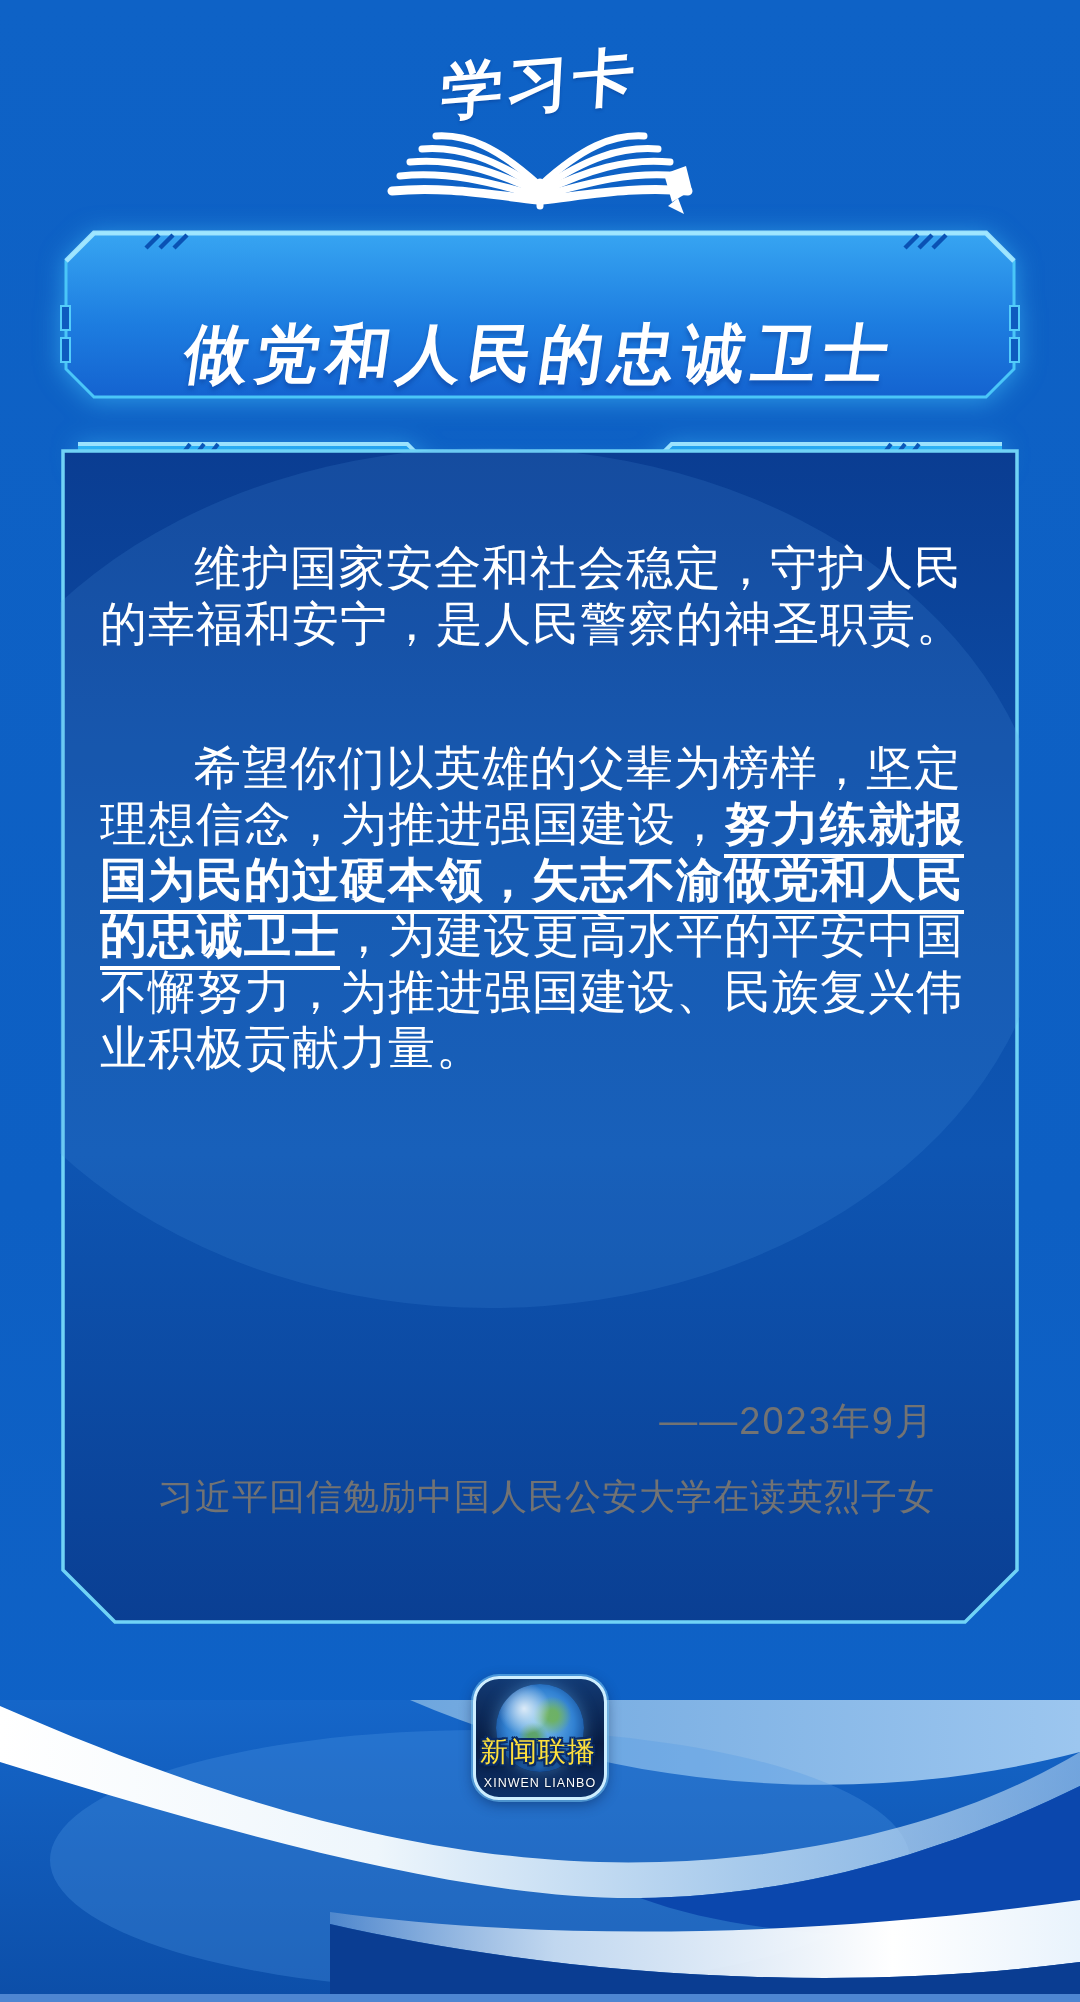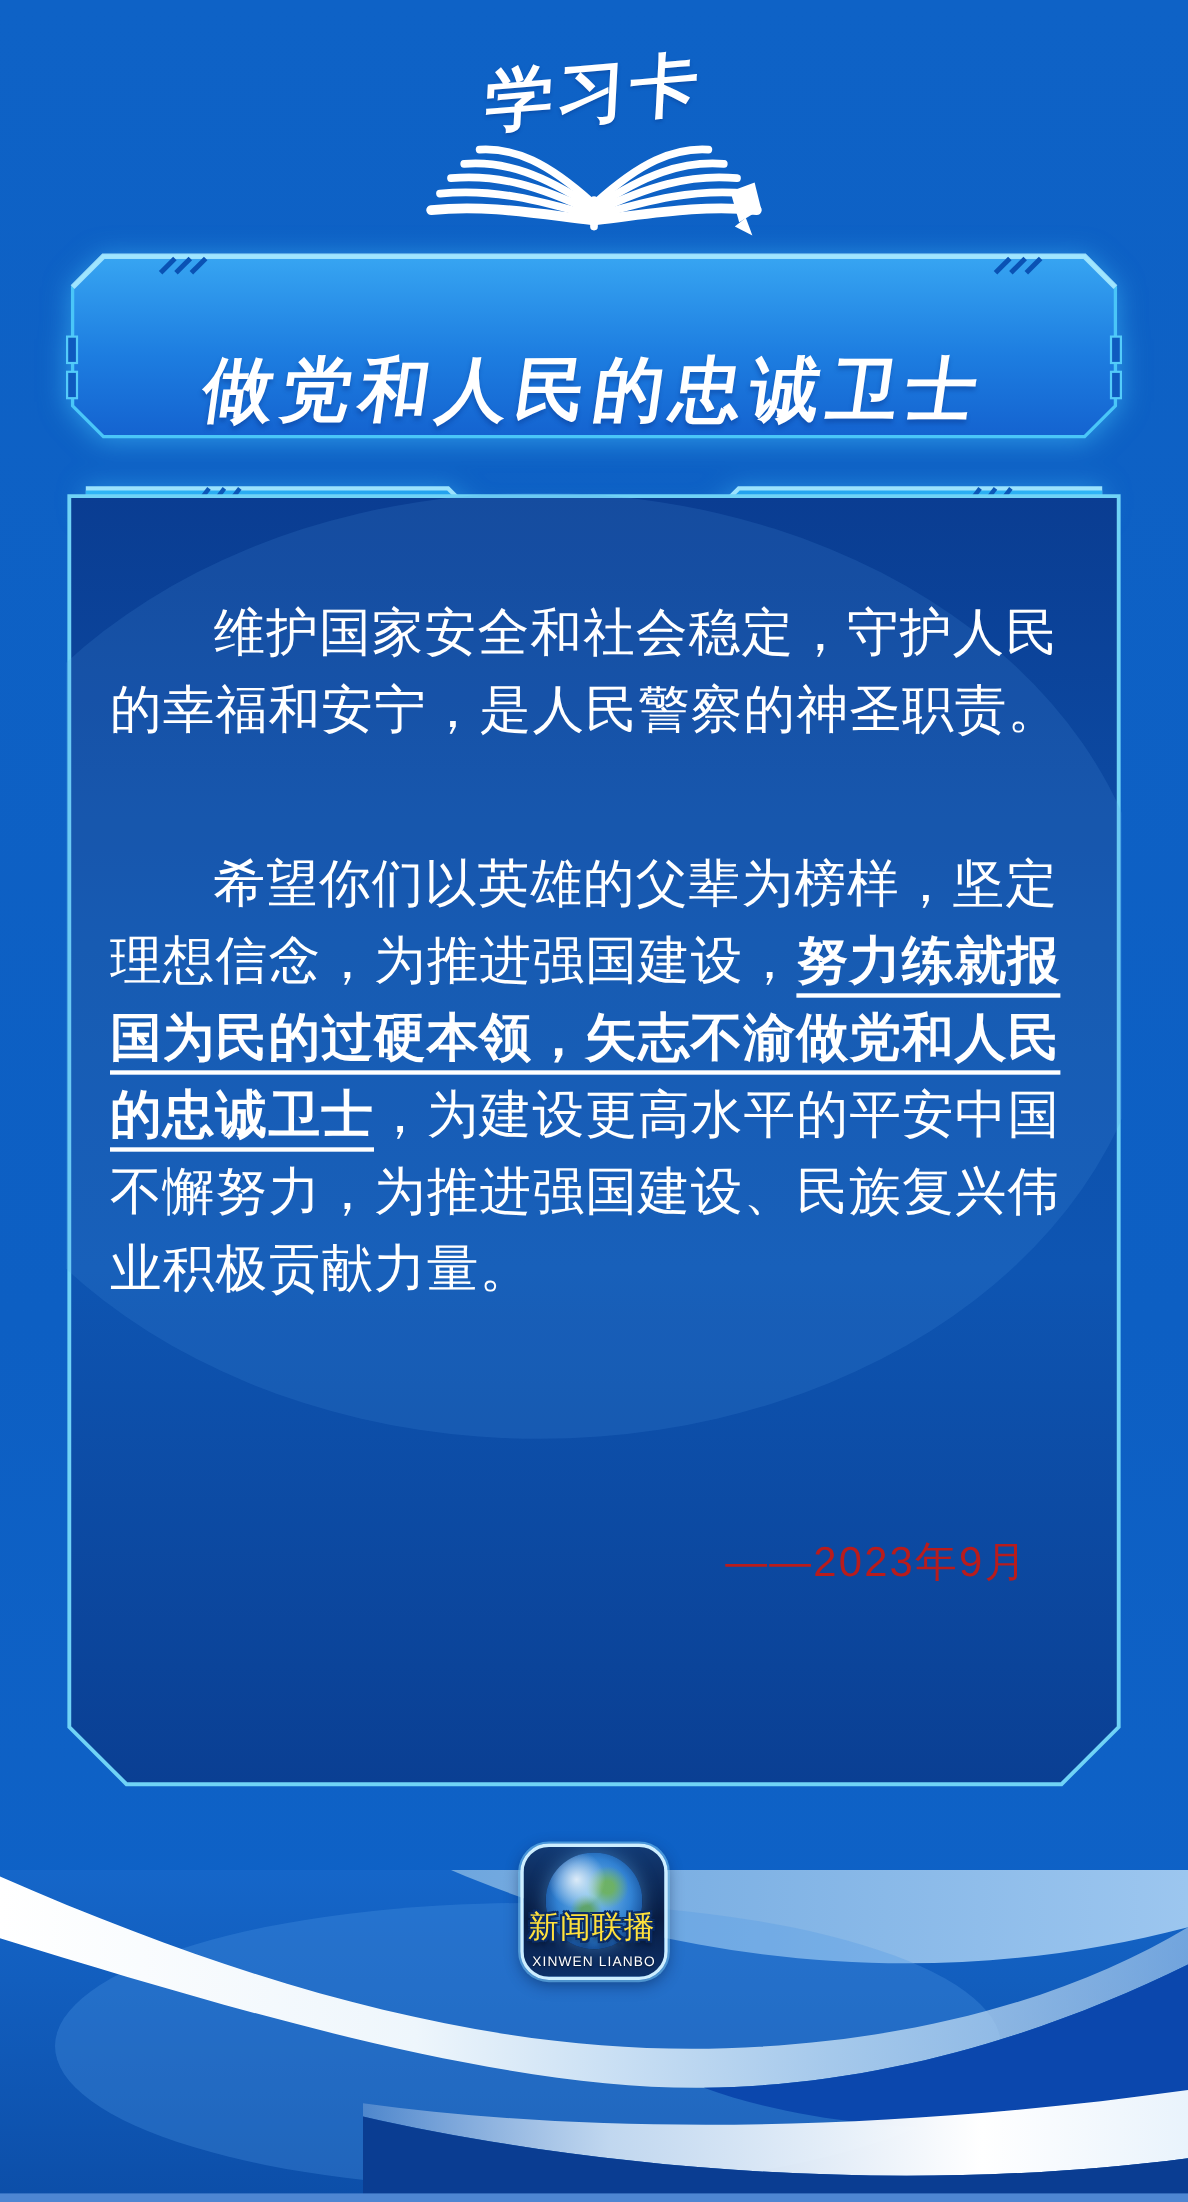--- a/index.html
+++ b/index.html
@@ -25,32 +25,32 @@
   .banner-title{
     left:60px;top:268px;width:960px;text-align:center;color:#ffffff;
     font-size:64px;font-weight:900;letter-spacing:7px;transform:skewX(-8deg);
     text-shadow:0 4px 4px rgba(5,45,130,.35);white-space:nowrap;
   }
 
   
   .panel-svg{left:60px;top:448px;}
   .panel-text{
     left:100px;top:540px;width:880px;color:#ffffff;
-    font-size:47px;line-height:70px;letter-spacing:1px;
+    font-size:47px;line-height:56px;letter-spacing:1px;
   }
   .para{margin:0 0 88px 0;text-indent:2em;}
   .para:last-child{margin-bottom:0;}
   .emph{
     font-weight:800;
     text-decoration:underline;
     text-decoration-thickness:4px;
     text-underline-offset:14px;
   }
   .attribution{
-    left:0;top:1392px;width:935px;text-align:right;color:#b91c1c;
+    left:0;top:1392px;width:935px;text-align:right;color:#737373;
   }
   .attr-date{font-size:38px;line-height:58px;letter-spacing:2px;}
   .attr-src{font-size:36px;line-height:58px;margin-top:18px;letter-spacing:1px;}
 
   
   .badge{
     left:473px;top:1676px;width:134px;height:124px;border-radius:26px;
     background:linear-gradient(180deg,#123a74 0%,#081c42 55%,#0d3068 100%);
     border:3px solid #cdeeff;box-sizing:border-box;
     box-shadow:0 0 0 2px rgba(120,200,245,.55),0 4px 14px rgba(0,20,60,.45);
@@ -166,20 +166,21 @@
     <ellipse cx="430" cy="430" rx="560" ry="430" fill="#4f9be8" opacity="0.16"></ellipse>
   </svg>
 
   <div class="abs panel-text">
     <p class="para">维护国家安全和社会稳定，守护人民的幸福和安宁，是人民警察的神圣职责。</p>
     <p class="para"><span>希望你们以英雄的父辈为榜样，坚定理想信念，为推进强国建设，</span><span class="emph">努力练就报国为民的过硬本领，矢志不渝做党和人民的忠诚卫士</span><span>，为建设更高水平的平安中国不懈努力，为推进强国建设、民族复兴伟业积极贡献力量。</span></p>
   </div>
 
   <div class="abs attribution">
     <div class="attr-date">——2023年9月</div>
+    <div class="attr-src">习近平回信勉励中国人民公安大学在读英烈子女</div>
   </div>
 
   <div class="abs badge">
     <div class="earth"></div>
     <div class="badge-cn">新闻联播</div>
     <div class="badge-en">XINWEN LIANBO</div>
   </div>
 
   <svg class="abs footer-svg" width="1080" height="302" viewBox="0 0 1080 302">
     <defs>

